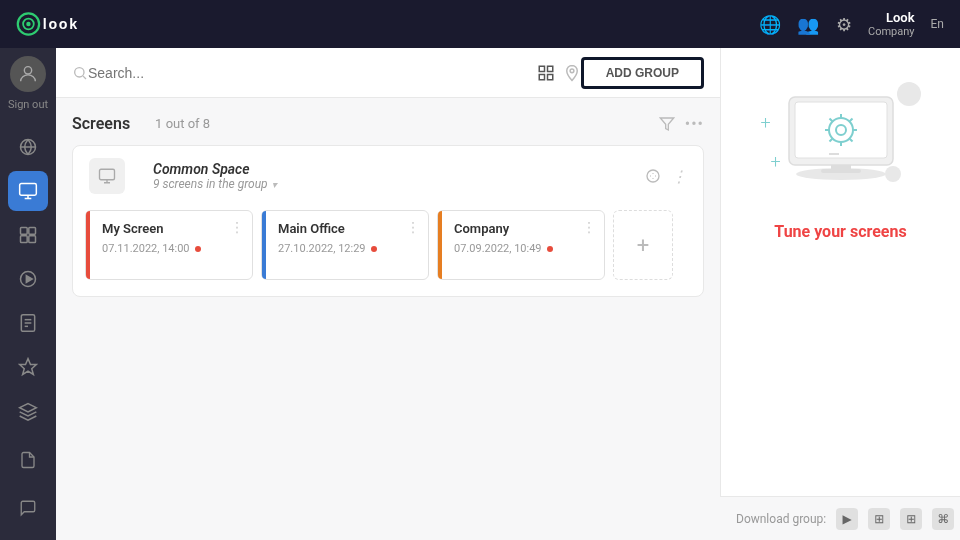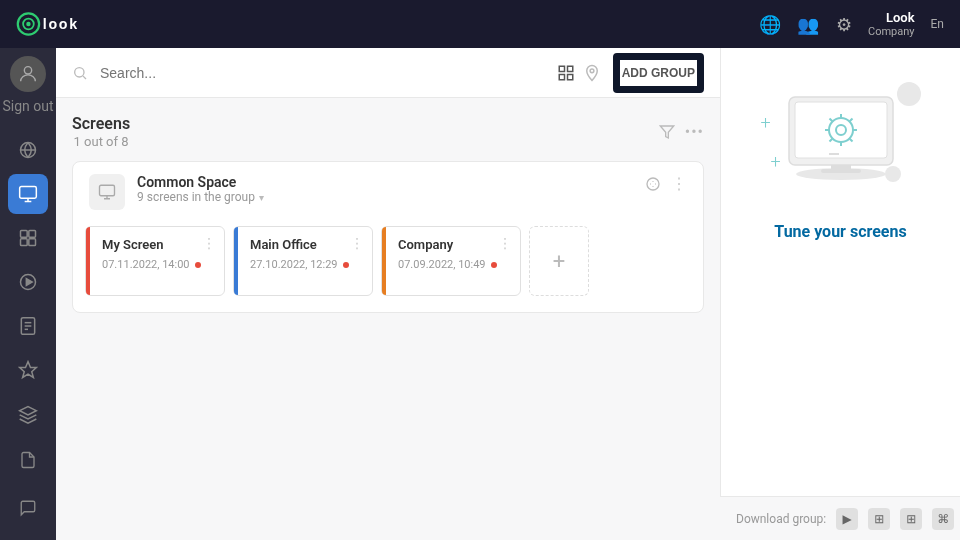--- a/index.html
+++ b/index.html
@@ -60,21 +60,21 @@
       background: #555;
       display: flex;
       align-items: center;
       justify-content: center;
       color: #ccc;
       font-size: 14px;
       margin-bottom: 6px;
     }
     .sidebar-signout {
       color: #888;
-      font-size: 14px;
+      font-size: 11px;
       margin-bottom: 16px;
       cursor: pointer;
     }
     .sidebar-item {
       width: 40px;
       height: 40px;
       border-radius: 8px;
       display: flex;
       align-items: center;
       justify-content: center;
@@ -112,42 +112,41 @@
     }
 
     
     .search-bar {
       height: 50px;
       background: #fff;
       border-bottom: 1px solid #e8e8e8;
       display: flex;
       align-items: center;
       padding: 0 16px;
-      gap: 12px;
     }
     .search-input {
       flex: 1;
       border: none;
       outline: none;
       font-size: 14px;
       color: #333;
       background: transparent;
     }
     .view-icons {
       display: flex;
       gap: 8px;
       align-items: center;
     }
     .btn-add-group, .btn-add-screen {
-      padding: 6px 2px;
+      padding: 6px 22px;
       border-radius: 4px;
       font-size: 12px;
       font-weight: 600;
       cursor: pointer;
-      border: 7px solid #0f172a;
+      border: 3px solid #0f172a;
       background: #fff;
       color: #555;
     }
     .btn-add-screen {
       background: #3a7bd5;
       color: #fff;
       border-color: #3a7bd5;
     }
 
     
@@ -160,22 +159,21 @@
       align-items: center;
       justify-content: space-between;
       margin-bottom: 12px;
     }
     .screens-title {
       font-size: 16px;
       font-weight: 600;
       color: #333;
       display: flex;
       align-items: center;
-      gap: 1px;
-      flex-direction: column;
+      gap: 25px;
     }
     .screens-count {
       font-size: 13px;
       color: #999;
       font-weight: 400;
     }
     .screens-actions {
       display: flex;
       align-items: center;
       gap: 10px;
@@ -186,24 +184,25 @@
     
     .group-row {
       background: #fff;
       border-radius: 8px;
       border: 1px solid #e8e8e8;
       margin-bottom: 8px;
       overflow: hidden;
     }
     .group-header {
       display: flex;
-      align-items: flex-start;
+      align-items: center;
       padding: 12px 16px;
-      gap: 12px;
-      cursor: pointer;
+      gap: 28px;
+      cursor: pointer;
+      font-style: italic;
     }
     .group-icon-wrap {
       width: 36px;
       height: 36px;
       border-radius: 6px;
       background: #f0f0f0;
       display: flex;
       align-items: center;
       justify-content: center;
       color: #999;
@@ -232,21 +231,21 @@
     }
 
     
     .screen-cards {
       display: flex;
       gap: 0;
       padding: 0 8px 12px 8px;
       flex-wrap: wrap;
     }
     .screen-card {
-      width: 140px;
+      width: 168px;
       min-height: 70px;
       border-radius: 6px;
       border: 1px solid #e0e0e0;
       margin: 4px;
       padding: 10px 12px;
       background: #fff;
       cursor: pointer;
       position: relative;
     }
     .screen-card-accent-left {
@@ -323,21 +322,21 @@
       font-weight: 300;
     }
     .circle-deco {
       position: absolute;
       border-radius: 50%;
       background: #e8e8e8;
     }
     .right-panel-title {
       font-size: 16px;
       font-weight: 700;
-      color: #0369a1;
+      color: #ef4444;
       text-align: center;
       margin-bottom: 10px;
     }
     .right-panel-desc {
       font-size: 12px;
       color: #999;
       text-align: center;
       line-height: 1.6;
     }
 

